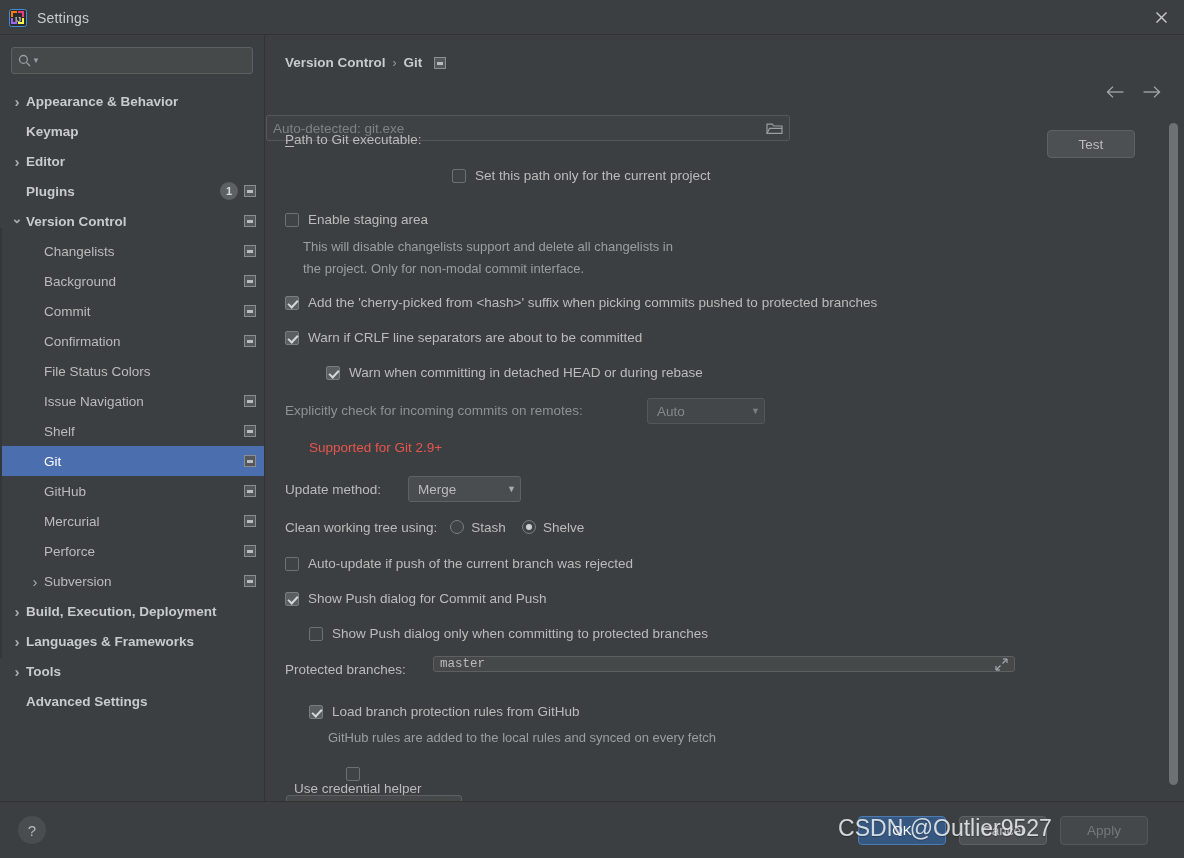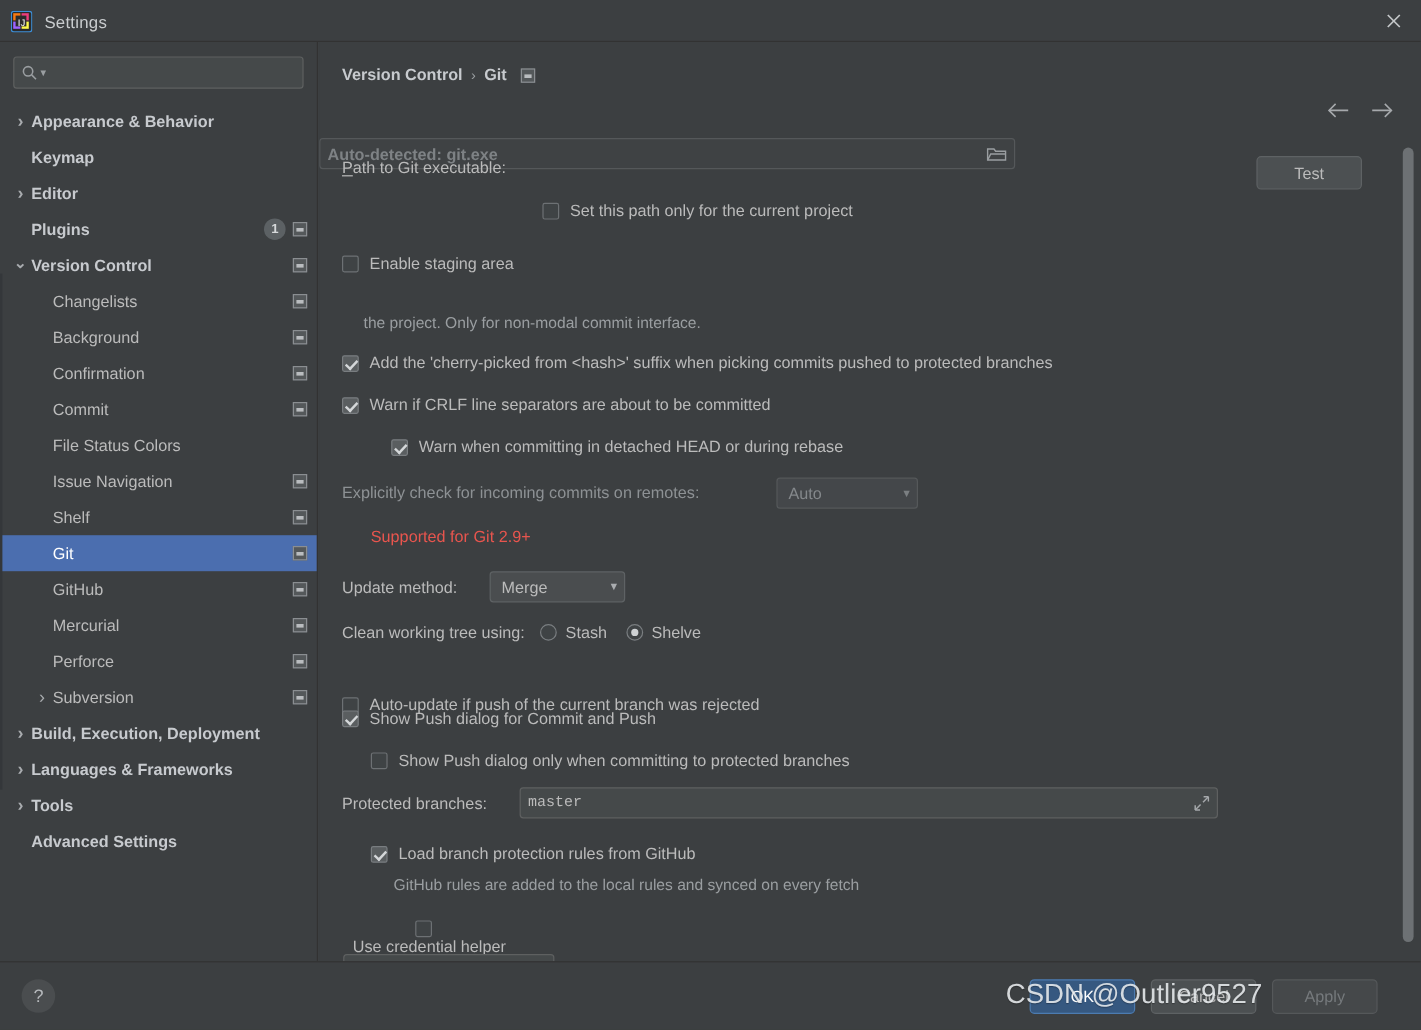--- a/index.html
+++ b/index.html
@@ -156,21 +156,21 @@
   .combo.disabled { color: #84888b; border-color: #55585a; background: #44474a; }
   .combo .arrow {
     margin-left: auto; padding-left: 12px; font-size: 9px; color: #aaadb0;
   }
   .combo.disabled .arrow { color: #7b7f82; }
 
   .warn { color: #e8554e; font-size: 13.5px; }
 
   .monofield {
     background: #45494a; border: 1px solid #5e6060; border-radius: 3px;
-    height: 26px; display: flex; align-items: center; padding: 0 6px;
+    height: 16px; display: flex; align-items: center; padding: 0 6px;
     font-size: 12.5px; color: #bbbbbb;
     font-family: "Liberation Mono", monospace;
   }
   .expand-icon { margin-left: auto; color: #a6a9ac; display: flex; align-items: center; }
 
   .cut-field {
     position: absolute; left: 286px; top: 795px; width: 176px; height: 26px;
     background: #45494a; border: 1px solid #5e6060; border-radius: 3px;
   }
 
@@ -298,28 +298,28 @@
         </div>
         <div class="tree-row indent-1">
           <span class="tw empty" style="margin-left: 28px;"></span>
           <span class="tree-label">Background</span>
           <span class="mod-slot">
             <span class="mod-icon"></span>
           </span>
         </div>
         <div class="tree-row indent-1">
           <span class="tw empty" style="margin-left: 28px;"></span>
+          <span class="tree-label">Commit</span>
+          <span class="mod-slot">
+            <span class="mod-icon"></span>
+          </span>
+        </div>
+        <div class="tree-row indent-1">
+          <span class="tw empty" style="margin-left: 28px;"></span>
           <span class="tree-label">Confirmation</span>
-          <span class="mod-slot">
-            <span class="mod-icon"></span>
-          </span>
-        </div>
-        <div class="tree-row indent-1">
-          <span class="tw empty" style="margin-left: 28px;"></span>
-          <span class="tree-label">Commit</span>
           <span class="mod-slot">
             <span class="mod-icon"></span>
           </span>
         </div>
         <div class="tree-row indent-1">
           <span class="tw empty" style="margin-left: 28px;"></span>
           <span class="tree-label">File Status Colors</span>
           <span class="mod-slot"></span>
         </div>
         <div class="tree-row indent-1">
@@ -417,39 +417,42 @@
           <polyline points="12,1.6 17.5,7 12,12.4" fill="none" stroke="#a6a9ac" stroke-width="1.3"></polyline>
         </svg>
       </span>
     </div>
 
     <div class="content">
 
       <div class="row" style="left:19px; top:17px;">
         <span class="lbl"><span class="mnem">P</span><span id="gitpath-rest">ath to Git executable:</span></span>
       </div>
-      <div class="textfield disabled" style="left:186px; top:16px; width:580px;font-weight:bold;">
+      <div class="textfield disabled" style="left:186px; top:16px; width:524px;">
         <span>Auto-detected: git.exe</span>
         <span class="tf-icon">
           <svg width="17" height="14" viewBox="0 0 17 14">
             <path d="M1 3.2h5.3l1.4 1.8H16v7.4H1z" fill="none" stroke="#9a9ea1" stroke-width="1.2"></path>
             <path d="M1 12.4l2.6-5.1H16" fill="none" stroke="#9a9ea1" stroke-width="1.2"></path>
           </svg>
         </span>
       </div>
       <div class="btn" style="position:absolute; left:781px; top:15px; width:88px;">Test</div>
 
       <div class="row" style="left:186px; top:53px;">
         <span class="cb"></span>
         <span class="cb-label">Set this path only for the current project</span>
       </div>
 
       <div class="row" style="left:19px; top:97px;">
         <span class="cb"></span>
         <span class="cb-label">Enable staging area</span>
+      </div>
+      <div class="row" style="left:37px; top:124px;">
+        <span class="lbl hint">This will disable changelists support and delete all changelists in</span>
       </div>
       <div class="row" style="left:37px; top:146px;">
         <span class="lbl hint">the project. Only for non-modal commit interface.</span>
       </div>
 
       <div class="row" style="left:19px; top:180px;">
         <span class="cb checked"></span>
         <span class="cb-label">Add the 'cherry-picked from &lt;hash&gt;' suffix when picking commits pushed to protected branches</span>
       </div>
 
@@ -485,21 +488,21 @@
       <div class="row" style="left:19px; top:405px;">
         <span class="lbl">Clean working tree using:</span>
         <span style="display:flex; align-items:flex-start; margin-left:13px;">
           <span class="rb"></span>
           <span class="rb-label">Stash</span>
           <span class="rb checked"></span>
           <span class="rb-label">Shelve</span>
         </span>
       </div>
 
-      <div class="row" style="left:19px; top:465px;">
+      <div class="row" style="left:19px; top:441px;">
         <span class="cb"></span>
         <span class="cb-label">Auto-update if push of the current branch was rejected</span>
       </div>
 
       <div class="row" style="left:19px; top:476px;">
         <span class="cb checked"></span>
         <span class="cb-label">Show Push dialog for Commit and Push</span>
       </div>
 
       <div class="row" style="left:43px; top:511px;">

